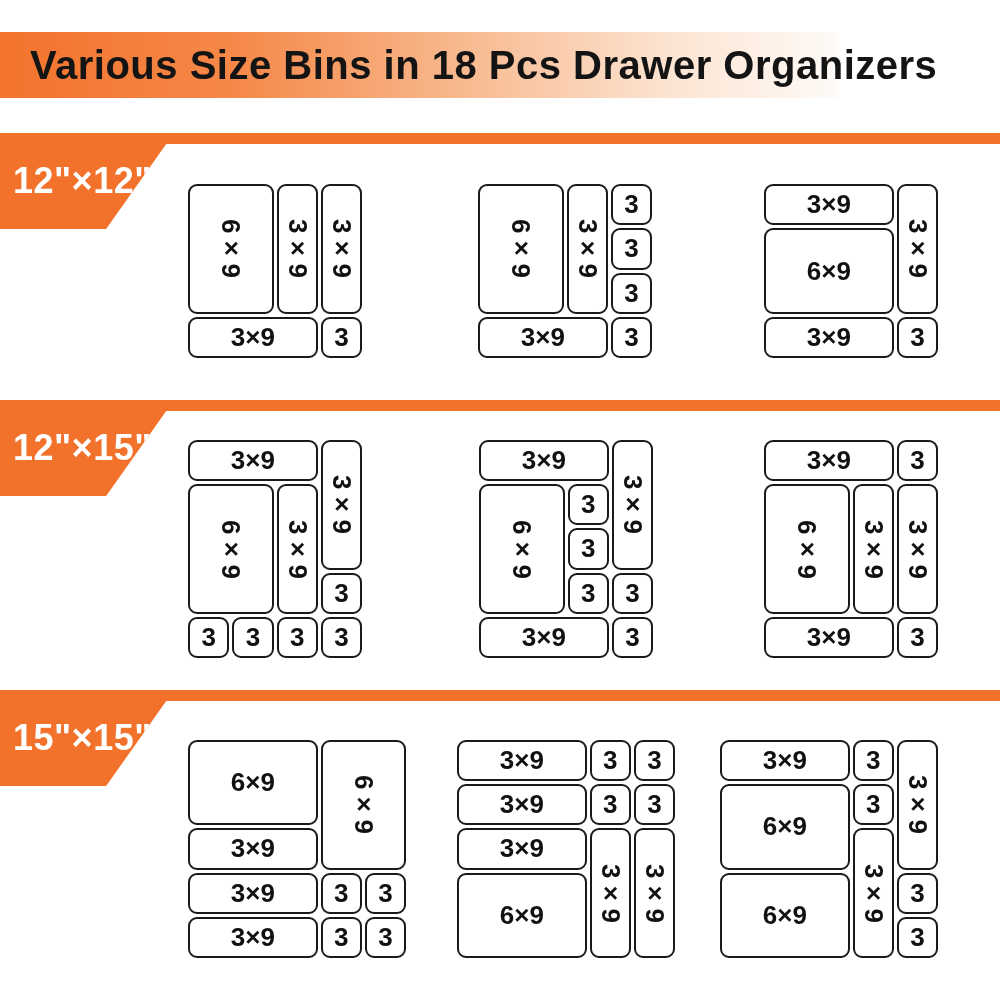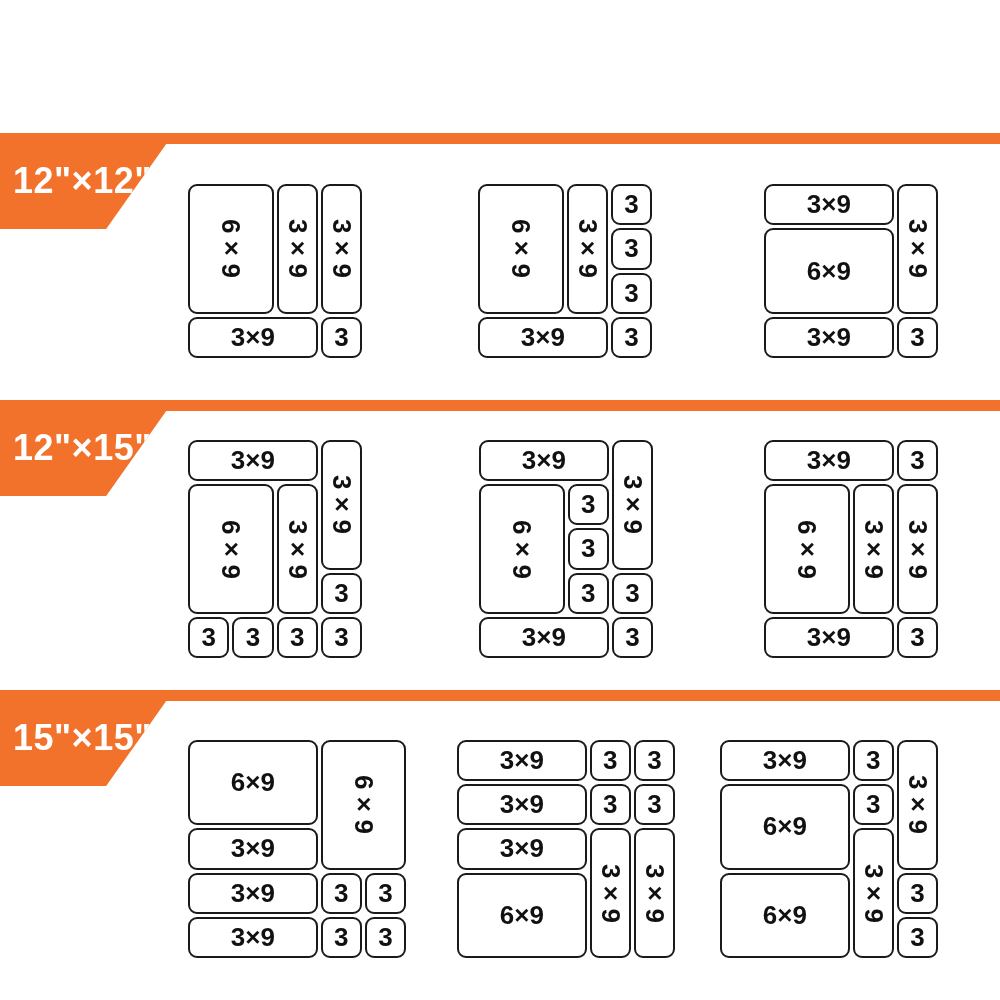--- a/index.html
+++ b/index.html
@@ -44,20 +44,23 @@
     font-size: 26px; font-weight: bold; color: #111111; overflow: hidden;
   }
   .bin span { white-space: nowrap; }
   .bin.vert span { writing-mode: vertical-rl; text-orientation: mixed; }
 </style>
 </head>
 <body>
 
 <div class="page">
 
+  <div class="banner">
+    <h1>Various Size Bins in 18 Pcs Drawer Organizers</h1>
+  </div>
 
   <div class="band" style="top:133px">
     <div class="band-strip"></div>
     <div class="band-tab">
       <span class="band-label">12"×12"</span>
     </div>
   </div>
 
   <div class="band" style="top:400px">
     <div class="band-strip"></div>

